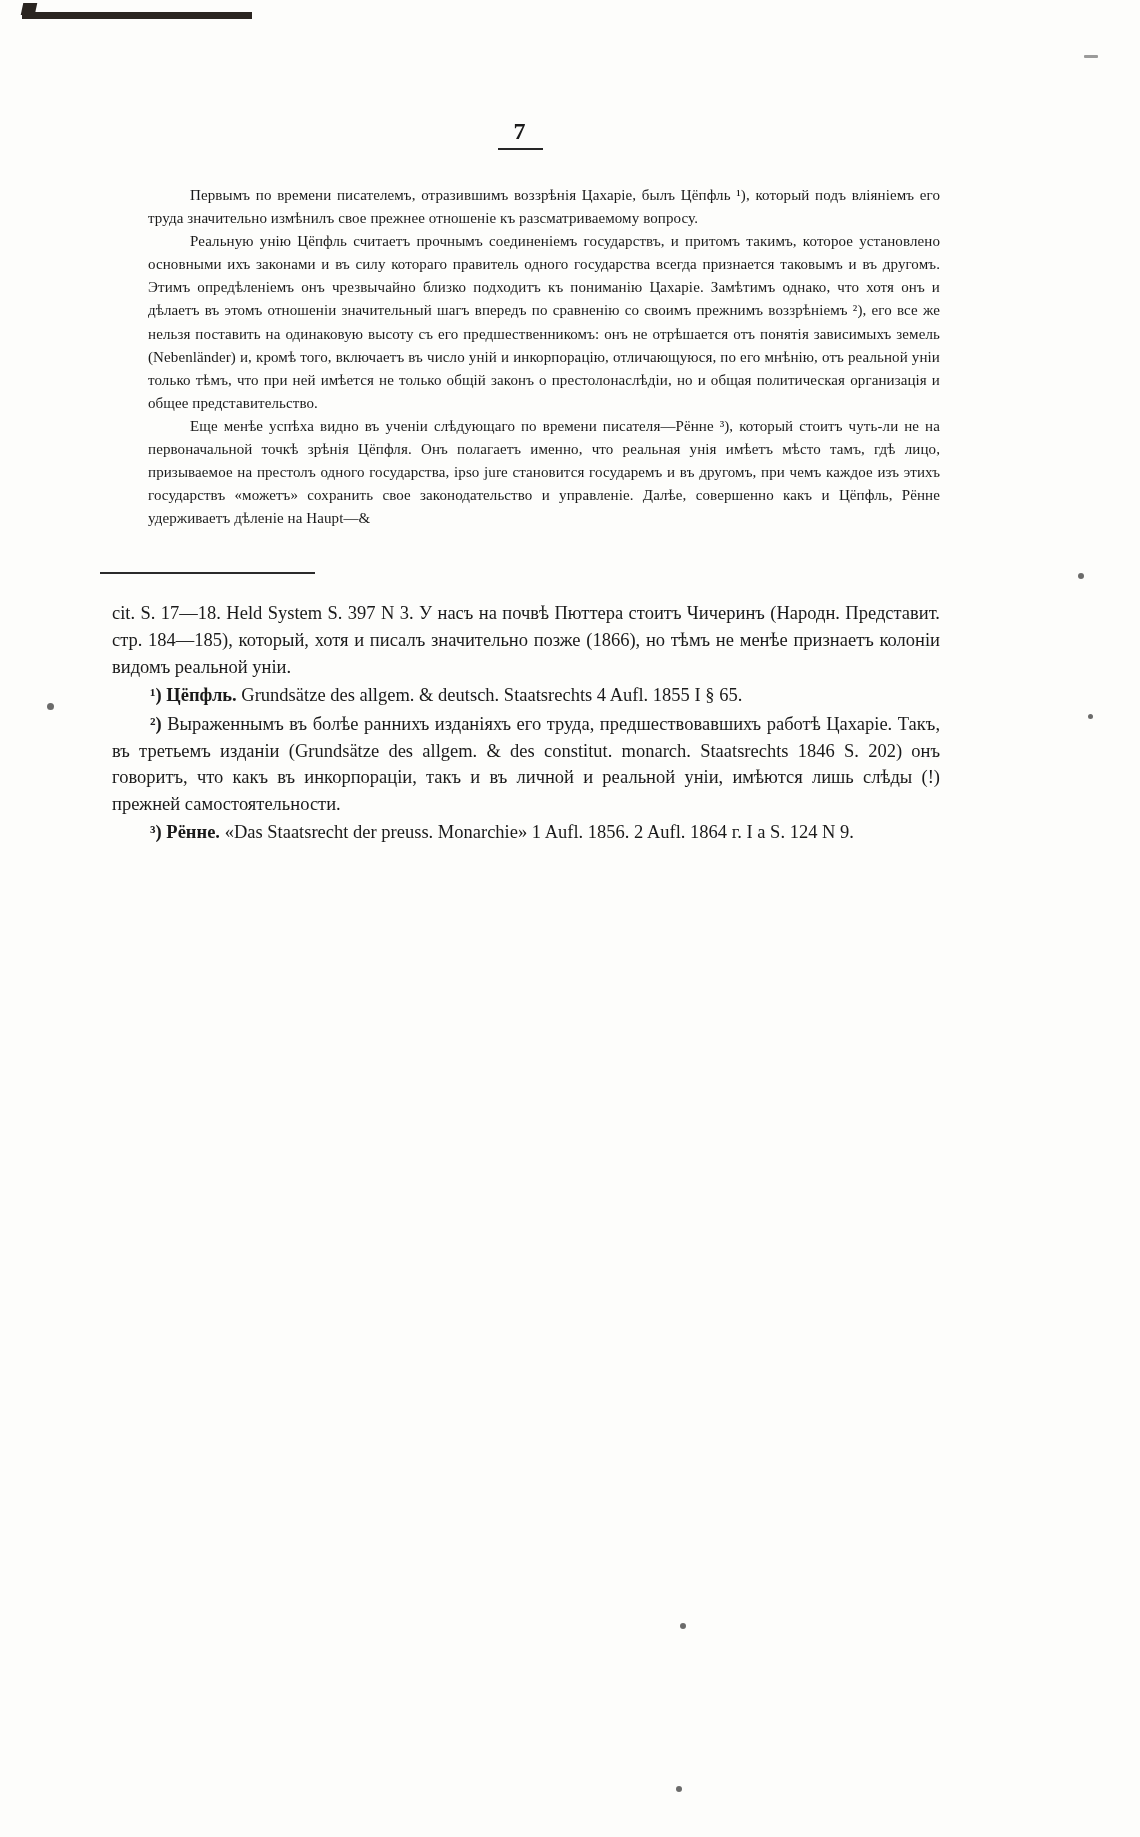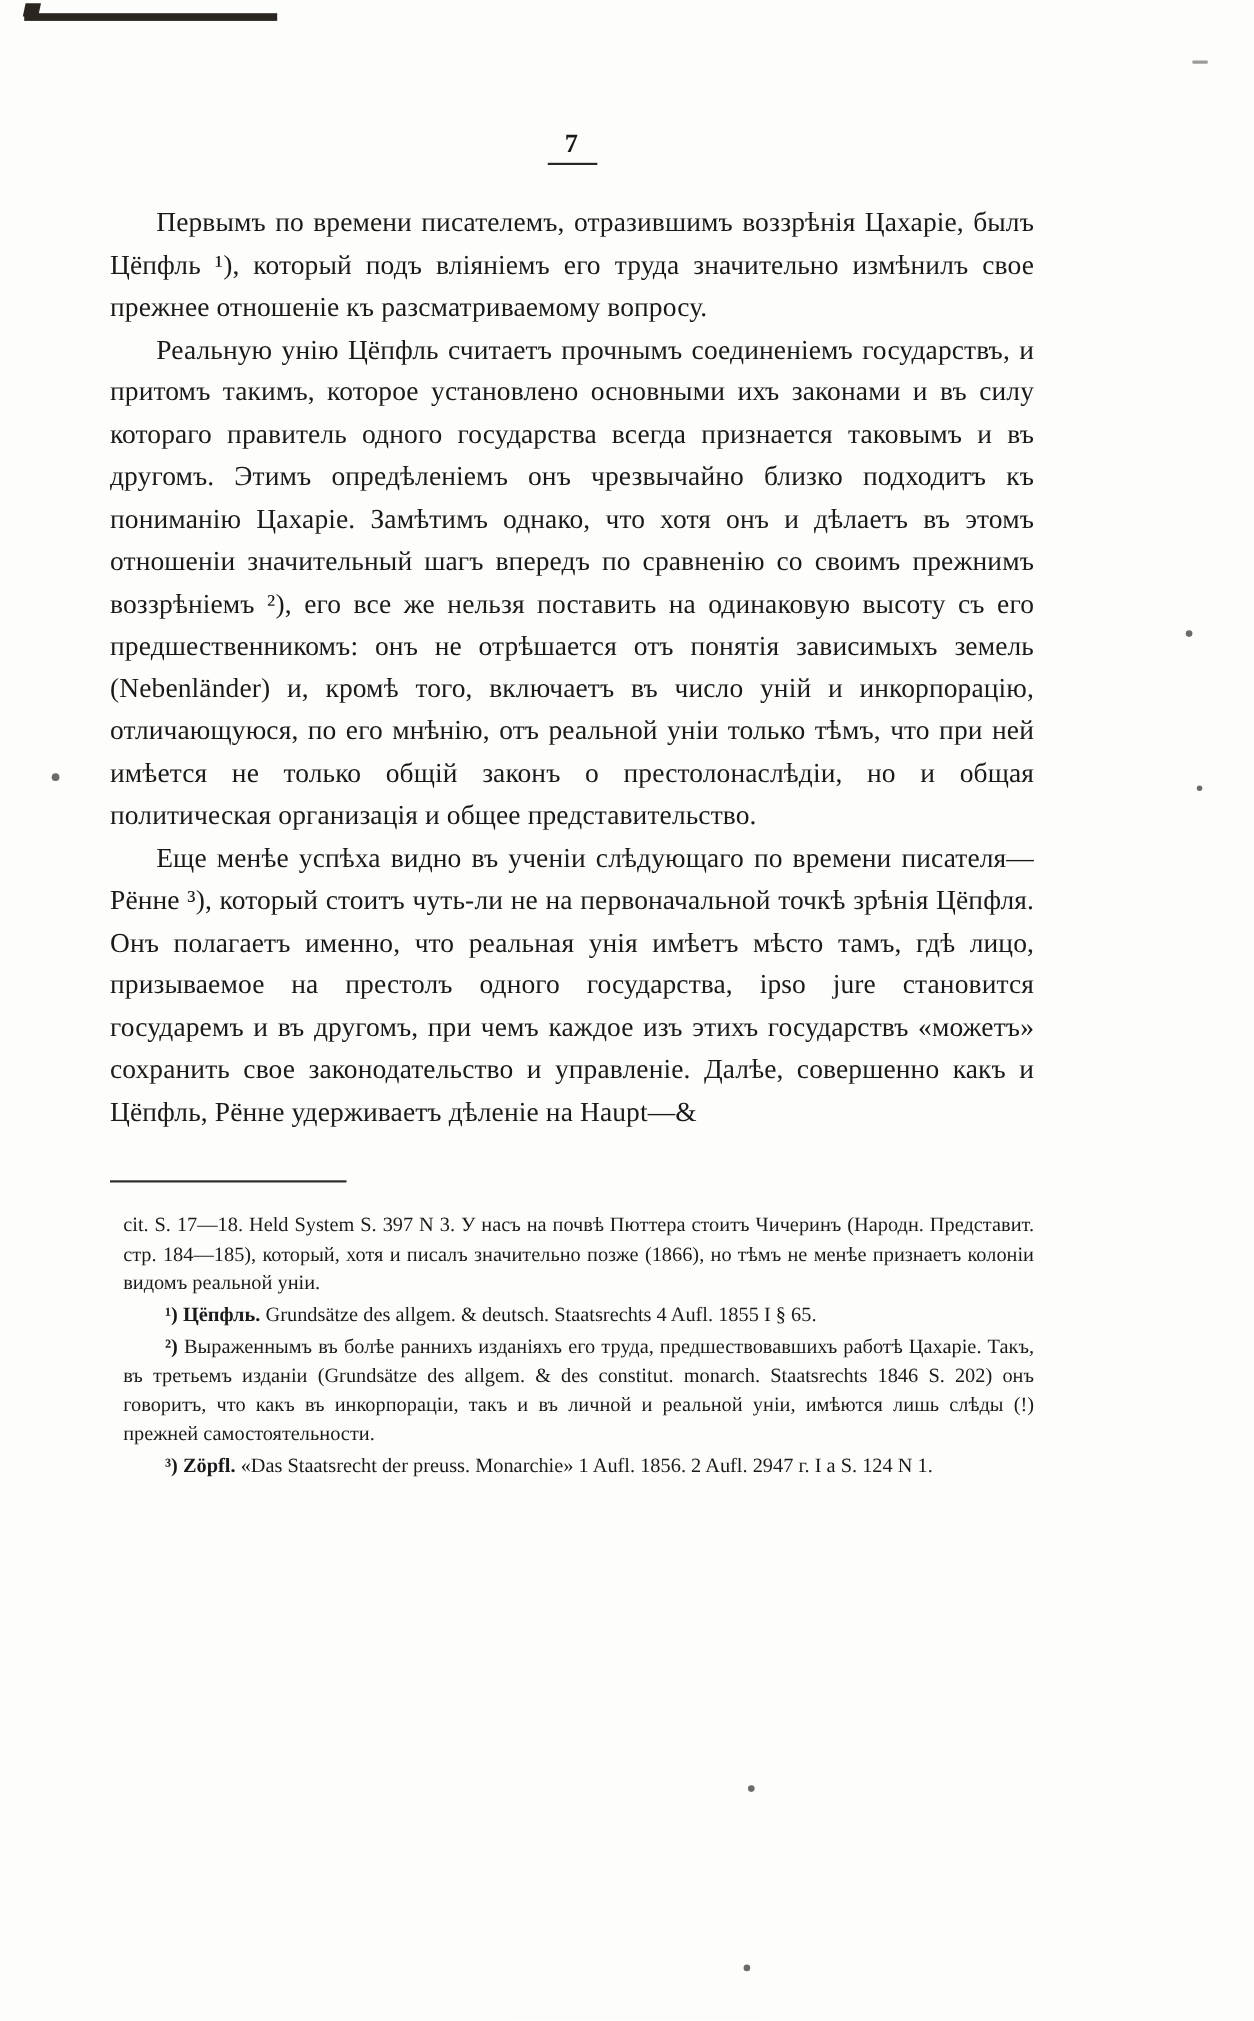--- a/index.html
+++ b/index.html
@@ -48,25 +48,26 @@
   .page-number {
     display: inline-block;
     font-size: 24px;
     font-weight: 700;
     letter-spacing: 1px;
     padding: 0 16px 3px 16px;
     border-bottom: 2px solid #262626;
   }
   .body-text {
     margin-top: 34px;
-    font-size: 25px;
+    font-size: 15px;
     line-height: 1.54;
     text-align: justify;
     text-justify: inter-word;
     letter-spacing: 0.1px;
+    margin-left: 48px;
   }
   .body-text p {
     margin: 0;
     text-indent: 42px;
   }
   .rule {
     margin: 42px 0 0 0;
     width: 215px;
     height: 2px;
     background: #2b2b2b;
@@ -129,17 +130,17 @@
       <p>Реальную унію Цёпфль считаетъ прочнымъ соединеніемъ государствъ, и притомъ такимъ, которое установлено основными ихъ законами и въ силу котораго правитель одного государства всегда признается таковымъ и въ другомъ. Этимъ опредѣленіемъ онъ чрезвычайно близко подходитъ къ пониманію Цахаріе. Замѣтимъ однако, что хотя онъ и дѣлаетъ въ этомъ отношеніи значительный шагъ впередъ по сравненію со своимъ прежнимъ воззрѣніемъ ²), его все же нельзя поставить на одинаковую высоту съ его предшественникомъ: онъ не отрѣшается отъ понятія зависимыхъ земель (Nebenländer) и, кромѣ того, включаетъ въ число уній и инкорпорацію, отличающуюся, по его мнѣнію, отъ реальной уніи только тѣмъ, что при ней имѣется не только общій законъ о престолонаслѣдіи, но и общая политическая организація и общее представительство.</p>
       <p>Еще менѣе успѣха видно въ ученіи слѣдующаго по времени писателя—Рённе ³), который стоитъ чуть-ли не на первоначальной точкѣ зрѣнія Цёпфля. Онъ полагаетъ именно, что реальная унія имѣетъ мѣсто тамъ, гдѣ лицо, призываемое на престолъ одного государства, ipso jure становится государемъ и въ другомъ, при чемъ каждое изъ этихъ государствъ «можетъ» сохранить свое законодательство и управленіе. Далѣе, совершенно какъ и Цёпфль, Рённе удерживаетъ дѣленіе на Haupt—&amp;</p>
     </div>
 
     <div class="rule"></div>
 
     <div class="footnotes">
       <p class="fn-first"><span>cit. S. 17—18. Held System S. 397 N 3. У насъ на почвѣ Пюттера стоитъ Чичеринъ (Народн. Представит. стр. 184—185), который, хотя и писалъ значительно позже (1866), но тѣмъ не менѣе признаетъ колоніи видомъ реальной уніи.</span></p>
       <p class="fn-indent"><span class="marker">¹) Цёпфль.</span><span> Grundsätze des allgem. &amp; deutsch. Staatsrechts 4 Aufl. 1855 I § 65.</span></p>
       <p class="fn-indent"><span class="marker">²)</span><span> Выраженнымъ въ болѣе раннихъ изданіяхъ его труда, предшествовавшихъ работѣ Цахаріе. Такъ, въ третьемъ изданіи (Grundsätze des allgem. &amp; des constitut. monarch. Staatsrechts 1846 S. 202) онъ говоритъ, что какъ въ инкорпораціи, такъ и въ личной и реальной уніи, имѣются лишь слѣды (!) прежней самостоятельности.</span></p>
-      <p class="fn-indent"><span class="marker">³) Zöpfl.</span><span> «Das Staatsrecht der preuss. Monarchie» 1 Aufl. 1856. 2 Aufl. 2947 г. I a S. 124 N 1.</span></p>
+      <p class="fn-indent"><span class="marker">³) Рённе.</span><span> «Das Staatsrecht der preuss. Monarchie» 1 Aufl. 1856. 2 Aufl. 1864 г. I a S. 124 N 9.</span></p>
     </div>
 
   </div>
 </div>
 
 </body></html>

